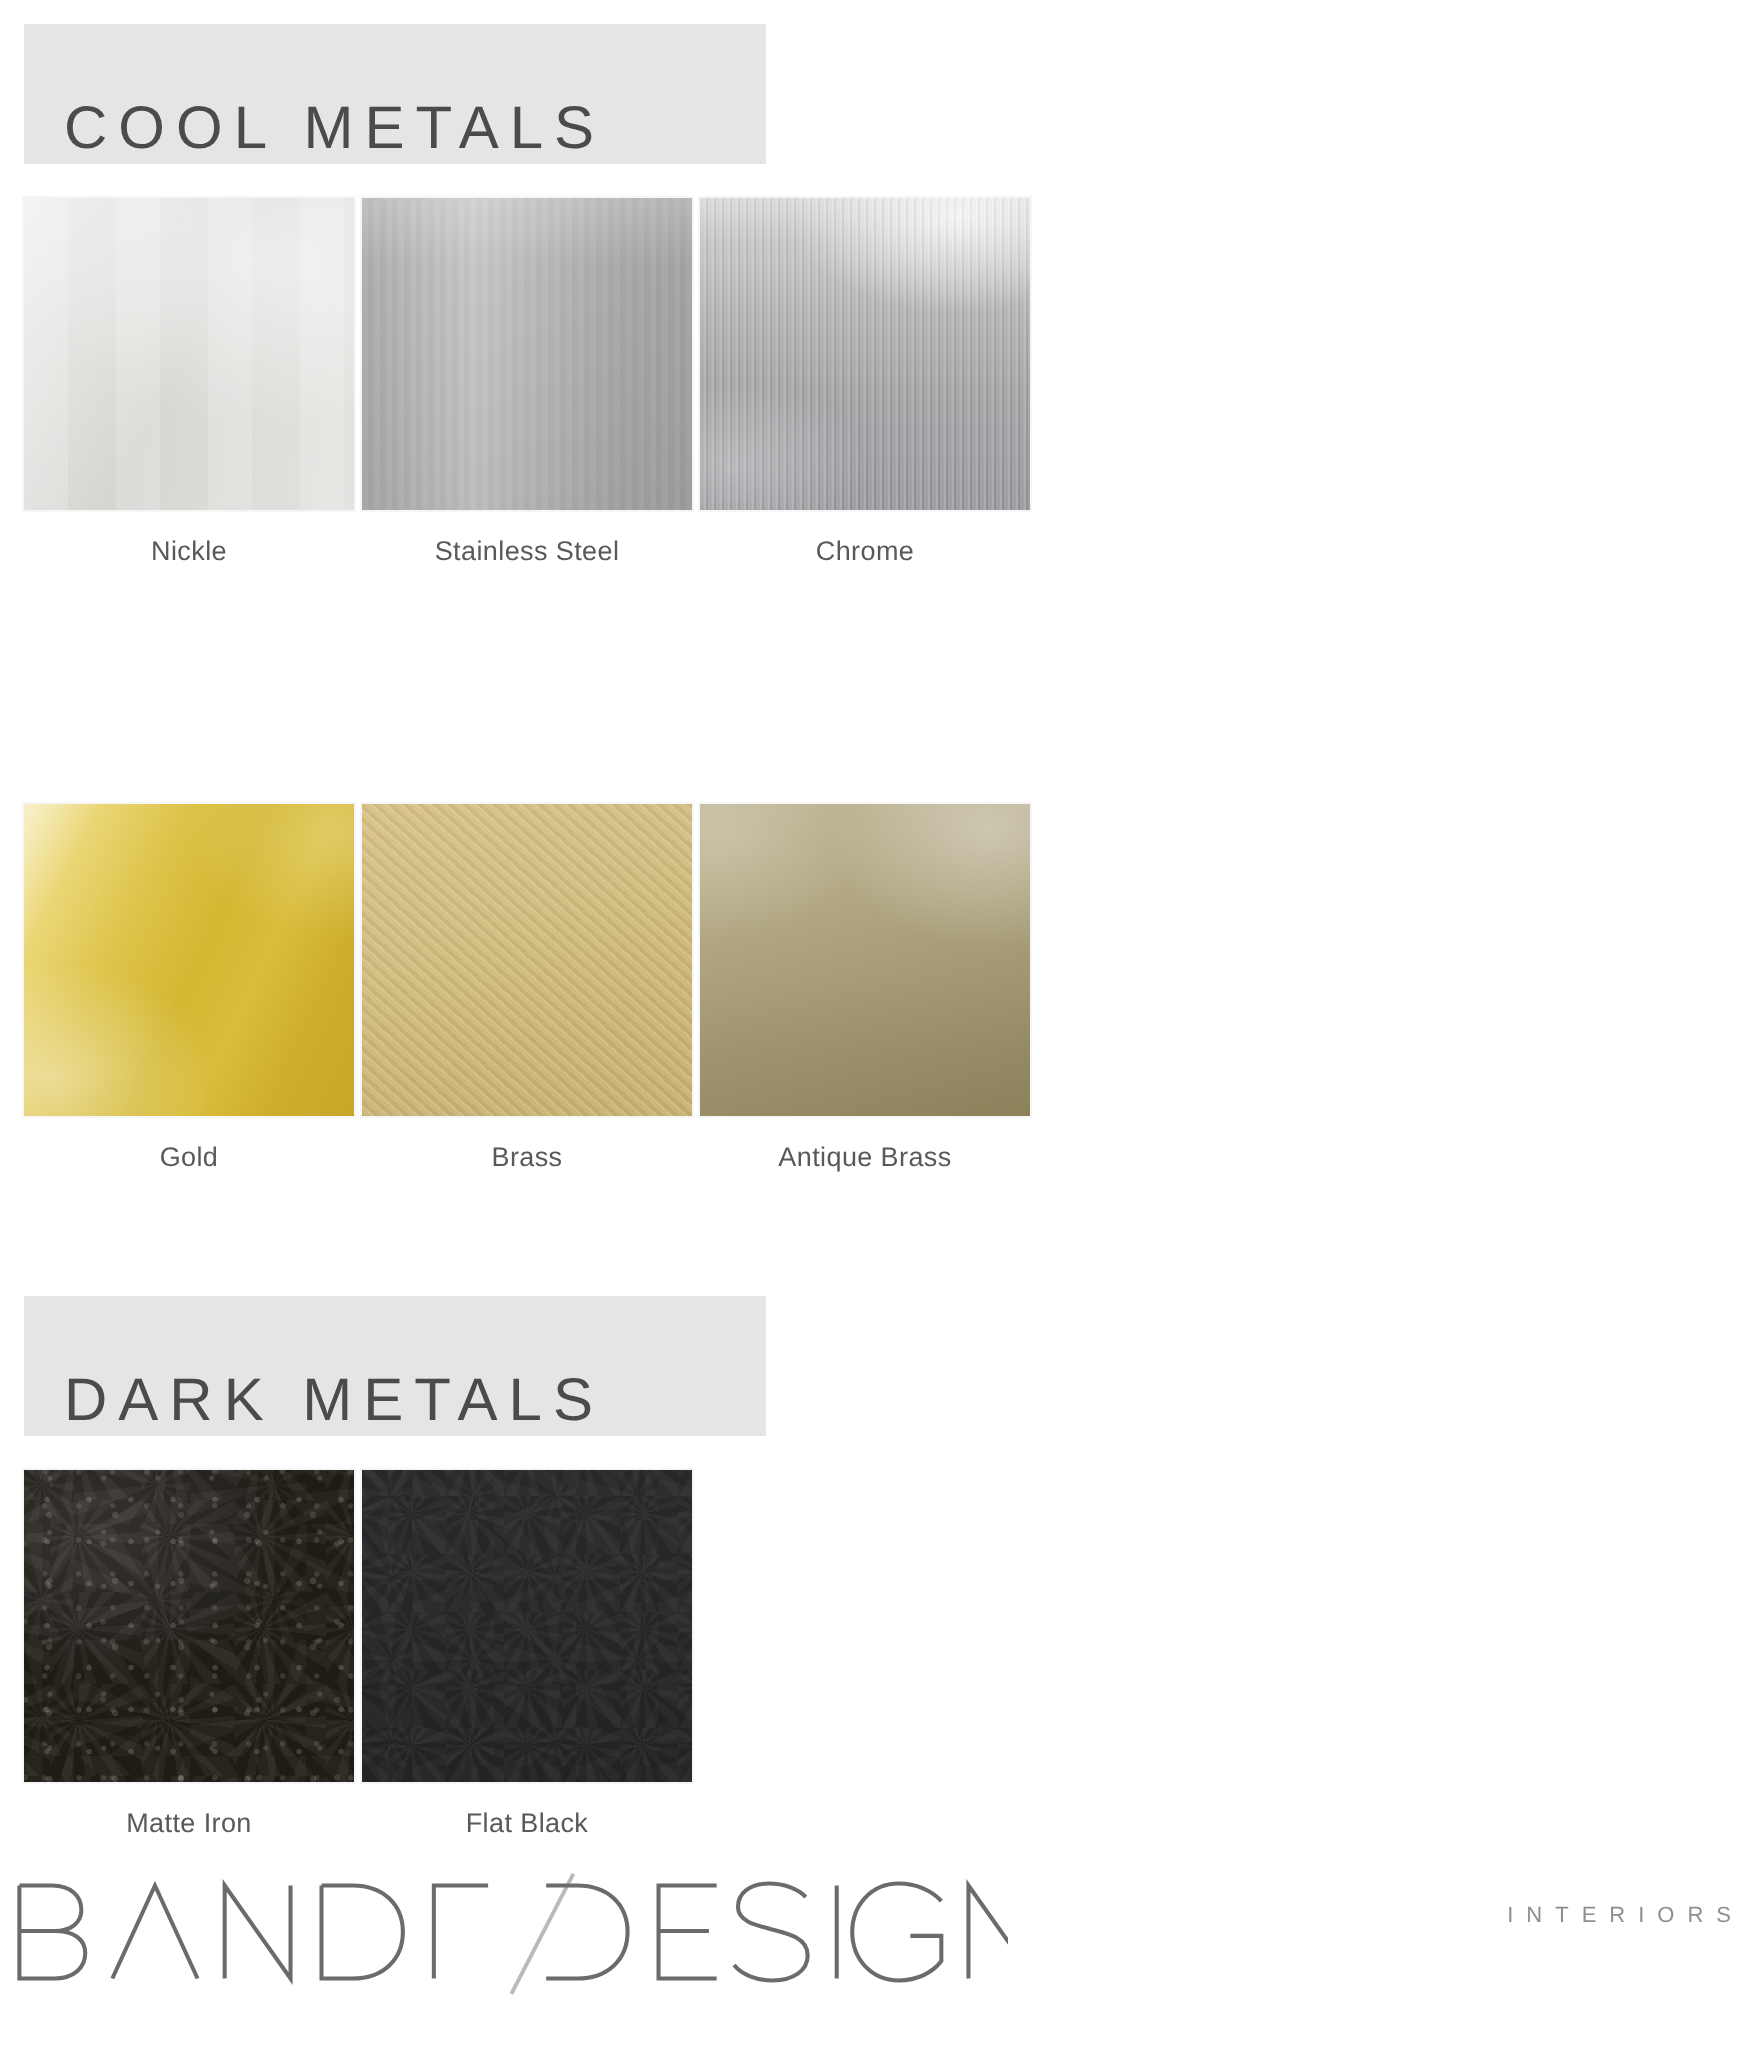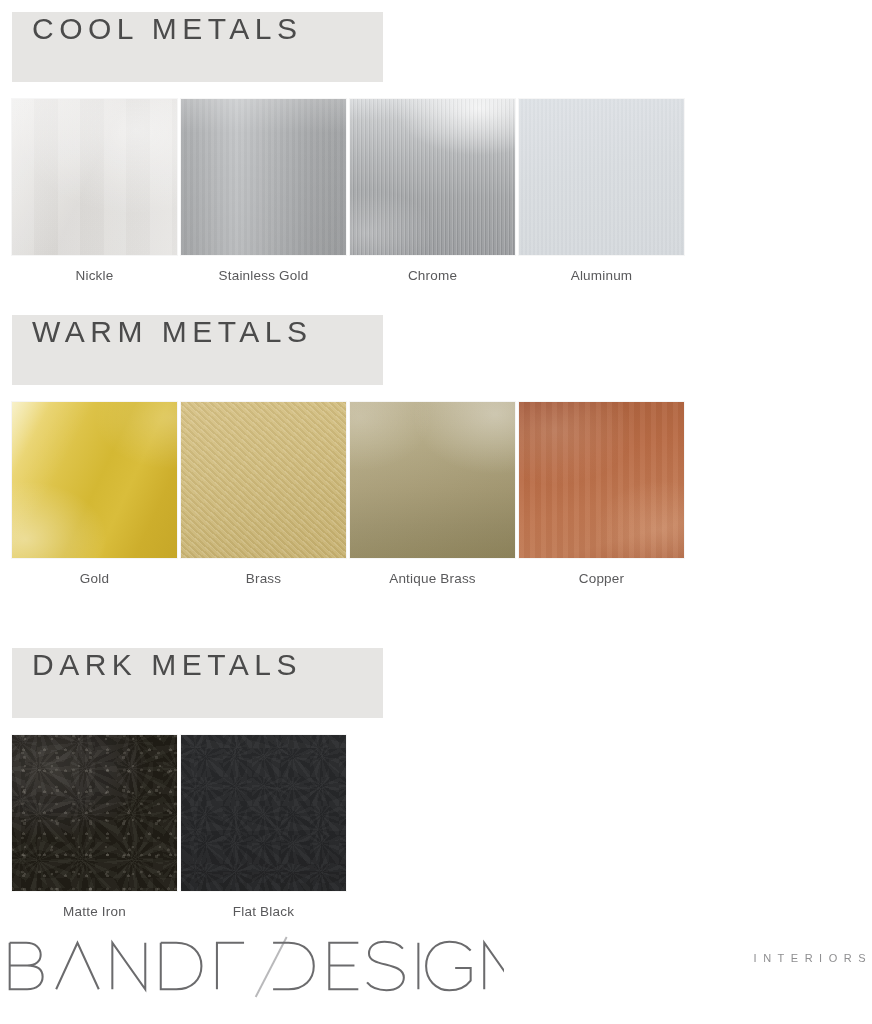--- a/index.html
+++ b/index.html
@@ -26,21 +26,21 @@
 
   
   .section { position: absolute; left: 0; width: 872px; }
 
   .banner {
     margin-left: 12px;
     width: 371px;
     background: #e6e5e3;
     height: 70px;
     display: flex;
-    align-items: flex-start;
+    align-items: flex-end;
   }
   .banner-title {
     font-size: 30px;
     letter-spacing: 5.5px;
     color: #4b4b4b;
     font-weight: 400;
     padding-left: 20px;
     white-space: nowrap;
     font-family: "Liberation Sans", sans-serif;
   }
@@ -297,69 +297,54 @@
       <div class="swatch-cell">
         <div class="swatch">
             <div class="tex t-nickle"></div>
           </div>
         <span class="label">Nickle</span>
       </div>
       <div class="swatch-cell">
         <div class="swatch">
             <div class="tex t-steel"></div>
           </div>
-        <span class="label">Stainless Gold</span>
+        <span class="label">Stainless Steel</span>
       </div>
       <div class="swatch-cell">
         <div class="swatch">
             <div class="tex t-chrome">
               <div class="sheen"></div>
             </div>
           </div>
         <span class="label">Chrome</span>
       </div>
-      <div class="swatch-cell">
-        <div class="swatch">
-            <div class="tex t-aluminum"></div>
-          </div>
-        <span class="label">Aluminum</span>
-      </div>
     </div>
   </div>
 
   <div class="section" style="top:315px;">
-    <div class="banner">
-      <span class="banner-title">WARM METALS</span>
-    </div>
     <div class="row" style="top:87px;">
       <div class="swatch-cell">
         <div class="swatch">
             <div class="tex t-gold">
               <div class="sheen"></div>
             </div>
           </div>
         <span class="label">Gold</span>
       </div>
       <div class="swatch-cell">
         <div class="swatch">
             <div class="tex t-brass"></div>
           </div>
         <span class="label">Brass</span>
       </div>
       <div class="swatch-cell">
         <div class="swatch">
             <div class="tex t-antique"></div>
           </div>
         <span class="label">Antique Brass</span>
-      </div>
-      <div class="swatch-cell">
-        <div class="swatch">
-            <div class="tex t-copper"></div>
-          </div>
-        <span class="label">Copper</span>
       </div>
     </div>
   </div>
 
   <div class="section" style="top:648px;">
     <div class="banner">
       <span class="banner-title">DARK METALS</span>
     </div>
     <div class="row" style="top:87px;">
       <div class="swatch-cell">

